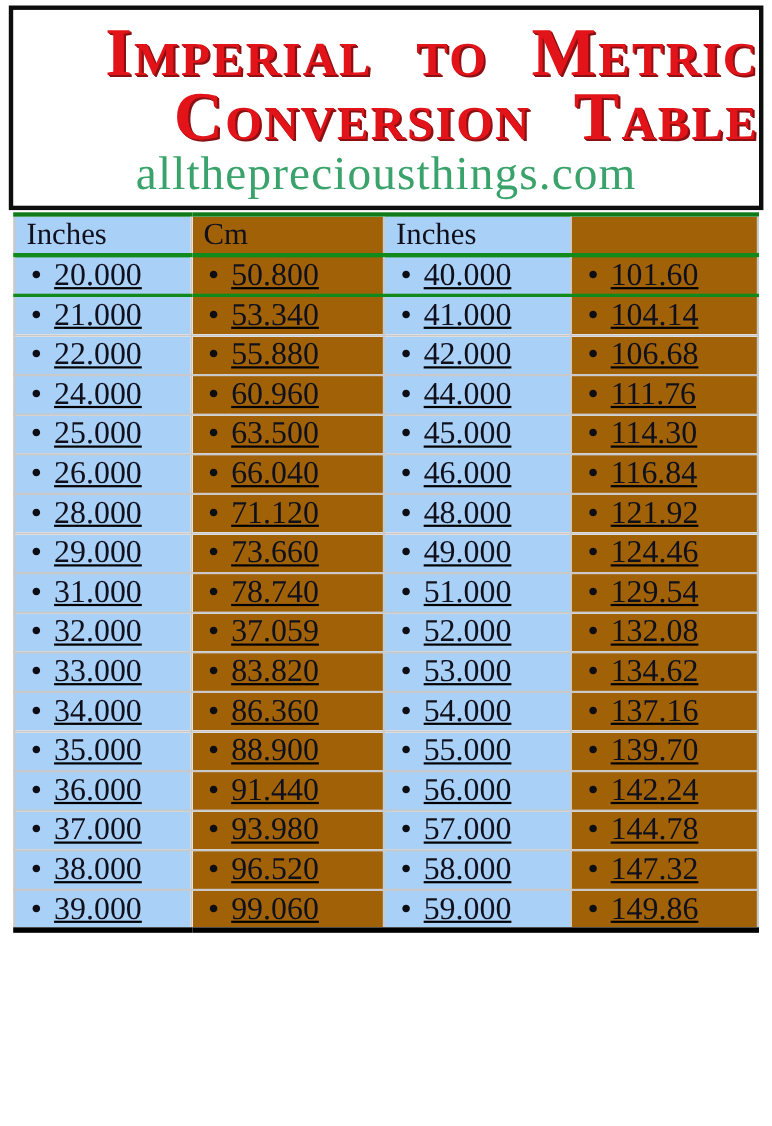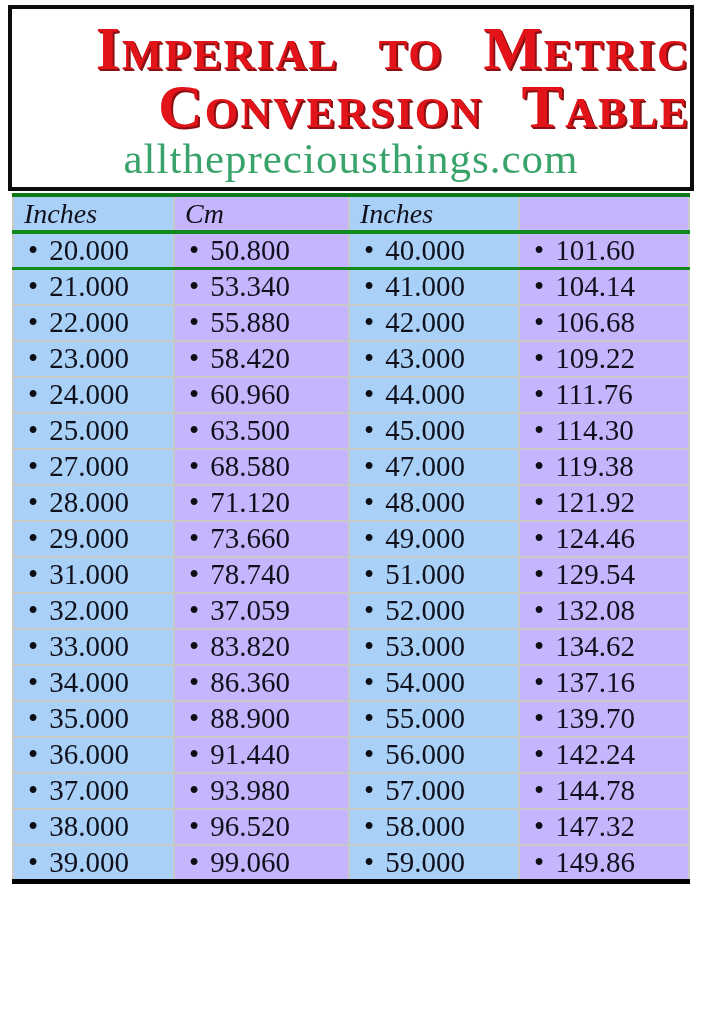--- a/index.html
+++ b/index.html
@@ -71,42 +71,42 @@
 
   .conv-table thead tr {
     height: 37px;
   }
 
   .conv-table thead th {
     font-size: 28px;
     padding-left: 10px;
     border-top: 4px solid #0e7a18;
     border-bottom: 4px solid #128a1b;
-    font-style: italic;
   }
 
   .conv-table tbody tr {
     height: 36px;
+    text-decoration: underline;
   }
 
   .conv-table tbody td {
     font-size: 29px;
     padding-left: 14px;
   }
 
   .conv-table tbody tr:first-child td {
     border-bottom: 3px solid #128a1b;
   }
 
   .conv-table tbody tr:last-child td {
     border-bottom: 5px solid #000000;
   }
 
   .cell-blue { background: #a9d0f6; }
-  .cell-white { background: #c4b5fd; }
+  .cell-white { background: #a16207; }
 
   .bullet {
     display: inline-block;
     margin-right: 11px;
     color: #0d0d15;
     font-size: 29px;
   }
 </style>
 </head>
 <body>
@@ -173,34 +173,20 @@
       <span class="bullet">•</span><span>55.880</span>
     </td>
     <td class="cell-blue">
       <span class="bullet">•</span><span>42.000</span>
     </td>
     <td class="cell-white">
       <span class="bullet">•</span><span>106.68</span>
     </td>
   </tr>
 
-  <tr>
-    <td class="cell-blue">
-      <span class="bullet">•</span><span>23.000</span>
-    </td>
-    <td class="cell-white">
-      <span class="bullet">•</span><span>58.420</span>
-    </td>
-    <td class="cell-blue">
-      <span class="bullet">•</span><span>43.000</span>
-    </td>
-    <td class="cell-white">
-      <span class="bullet">•</span><span>109.22</span>
-    </td>
-  </tr>
 
   <tr>
     <td class="cell-blue">
       <span class="bullet">•</span><span>24.000</span>
     </td>
     <td class="cell-white">
       <span class="bullet">•</span><span>60.960</span>
     </td>
     <td class="cell-blue">
       <span class="bullet">•</span><span>44.000</span>
@@ -218,35 +204,35 @@
       <span class="bullet">•</span><span>63.500</span>
     </td>
     <td class="cell-blue">
       <span class="bullet">•</span><span>45.000</span>
     </td>
     <td class="cell-white">
       <span class="bullet">•</span><span>114.30</span>
     </td>
   </tr>
 
-
-  <tr>
-    <td class="cell-blue">
-      <span class="bullet">•</span><span>27.000</span>
-    </td>
-    <td class="cell-white">
-      <span class="bullet">•</span><span>68.580</span>
-    </td>
-    <td class="cell-blue">
-      <span class="bullet">•</span><span>47.000</span>
-    </td>
-    <td class="cell-white">
-      <span class="bullet">•</span><span>119.38</span>
-    </td>
-  </tr>
+  <tr>
+    <td class="cell-blue">
+      <span class="bullet">•</span><span>26.000</span>
+    </td>
+    <td class="cell-white">
+      <span class="bullet">•</span><span>66.040</span>
+    </td>
+    <td class="cell-blue">
+      <span class="bullet">•</span><span>46.000</span>
+    </td>
+    <td class="cell-white">
+      <span class="bullet">•</span><span>116.84</span>
+    </td>
+  </tr>
+
 
   <tr>
     <td class="cell-blue">
       <span class="bullet">•</span><span>28.000</span>
     </td>
     <td class="cell-white">
       <span class="bullet">•</span><span>71.120</span>
     </td>
     <td class="cell-blue">
       <span class="bullet">•</span><span>48.000</span>

